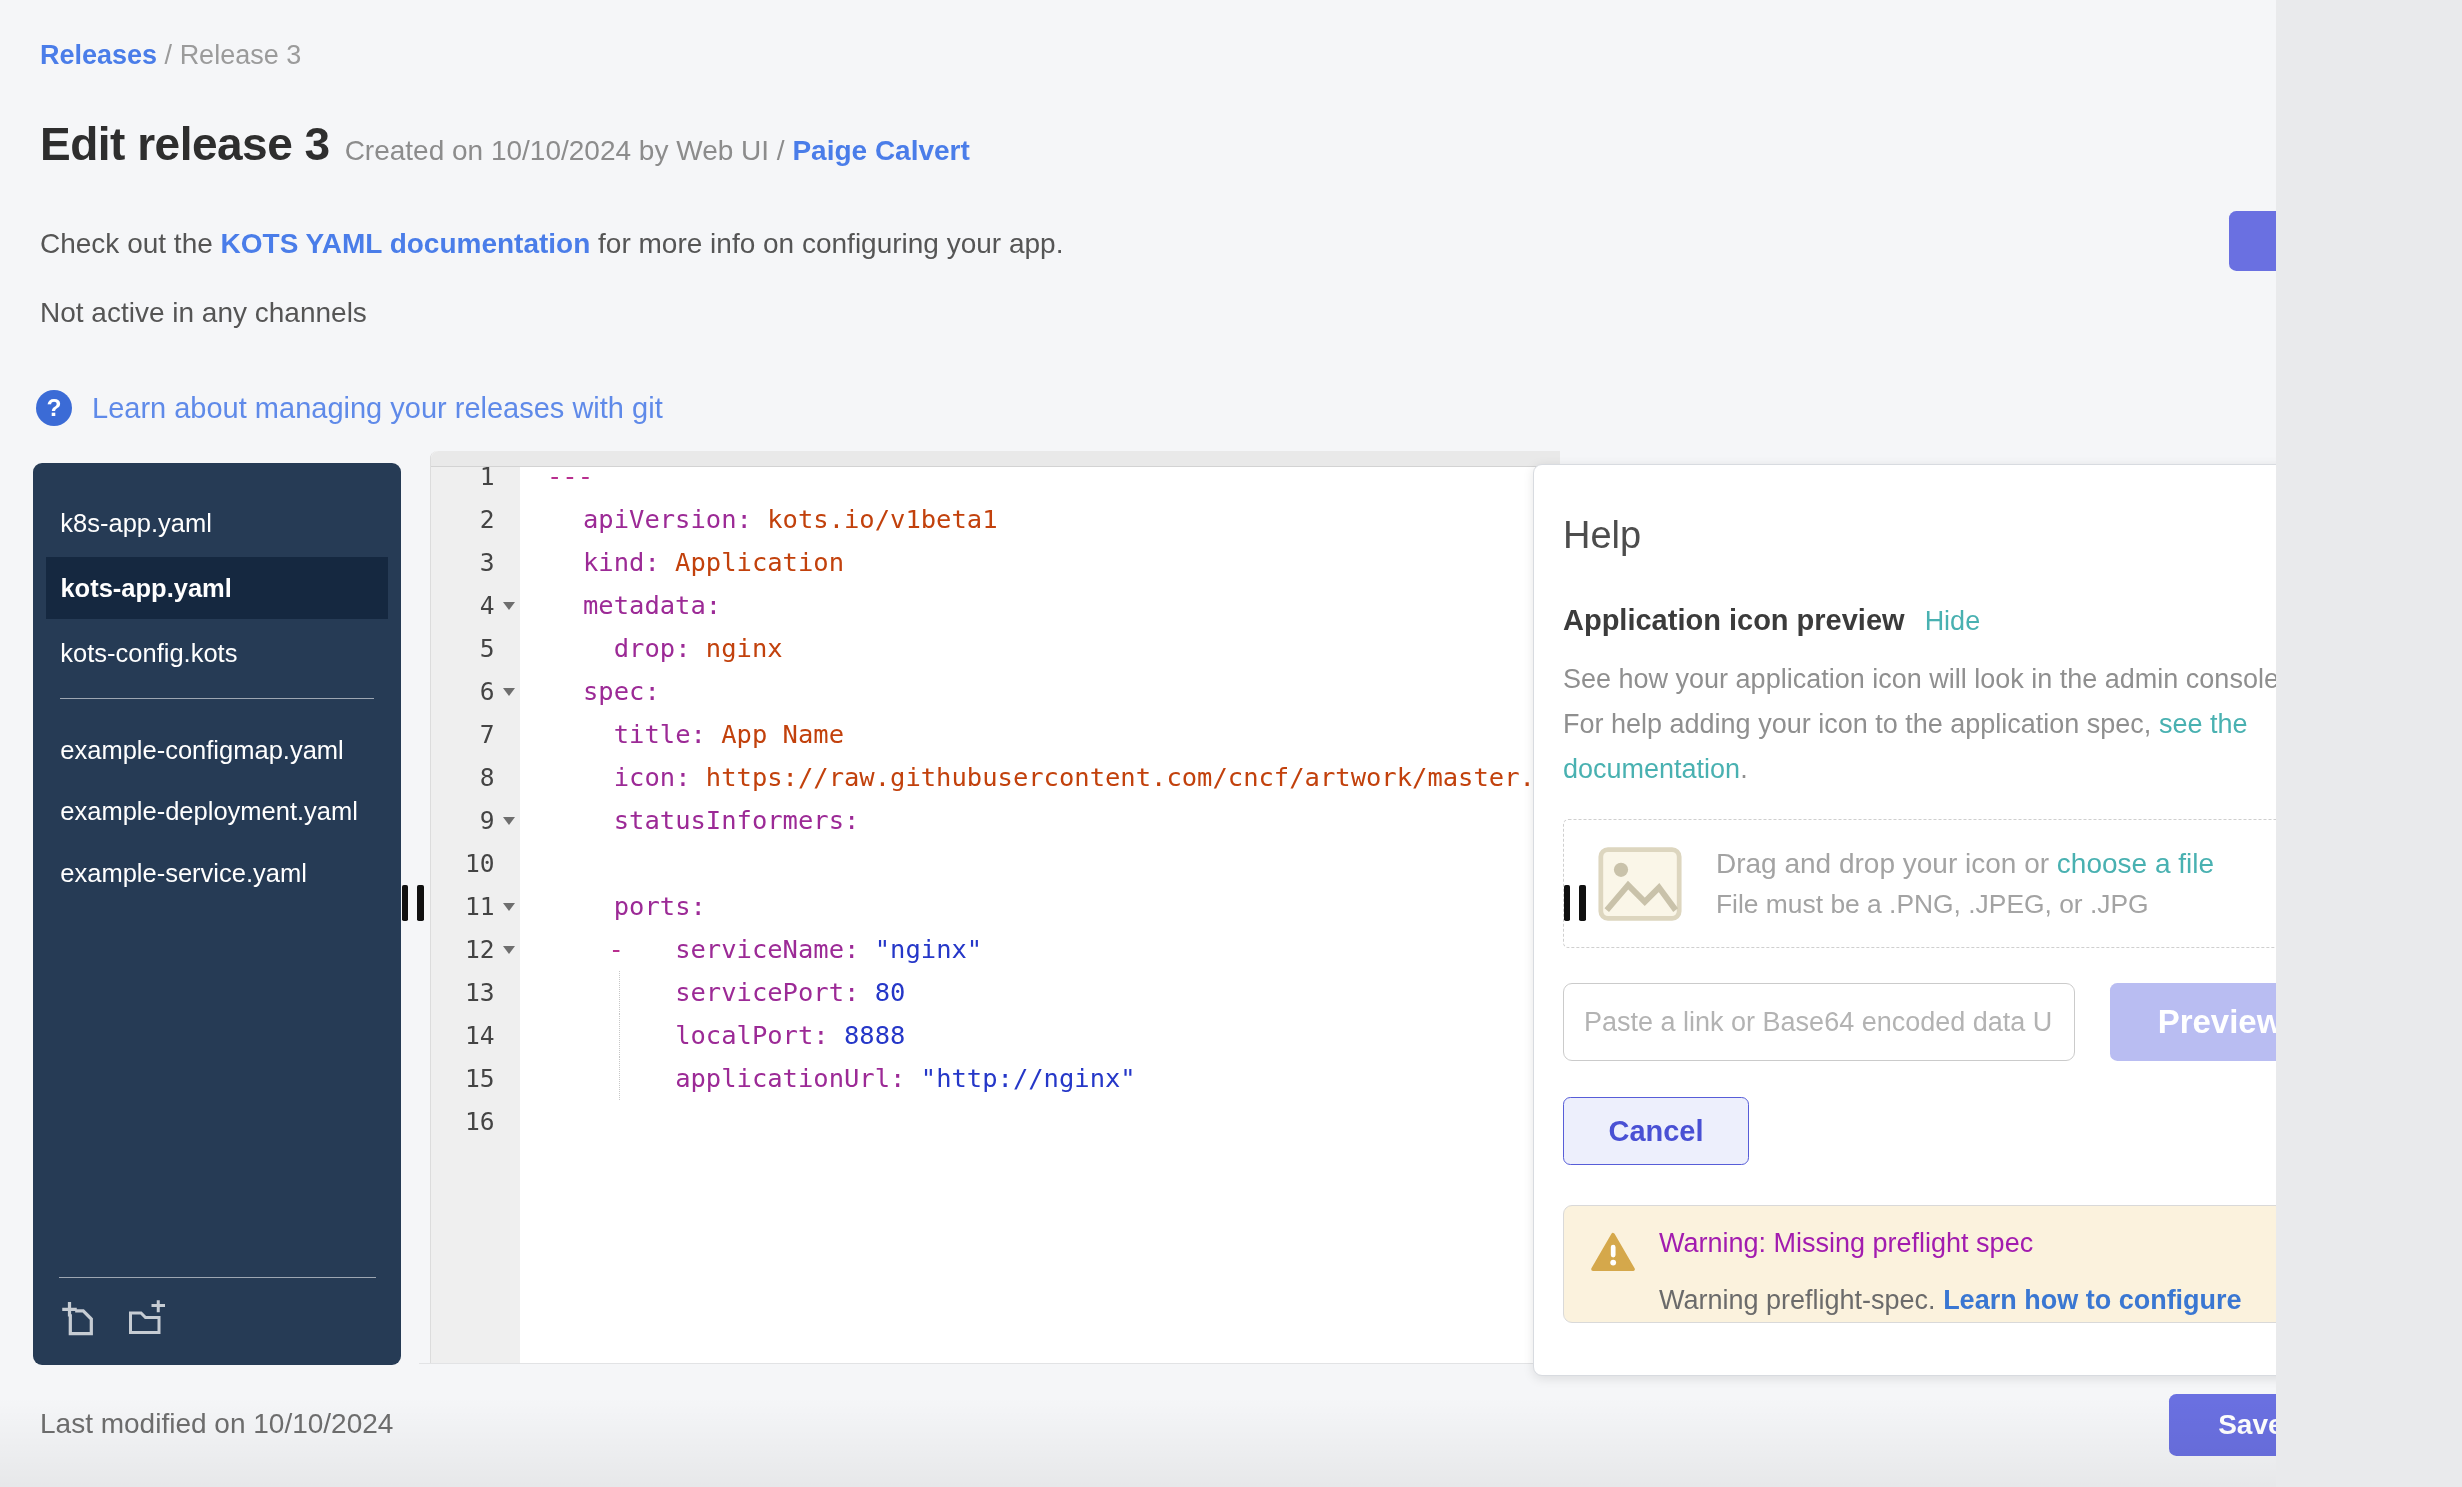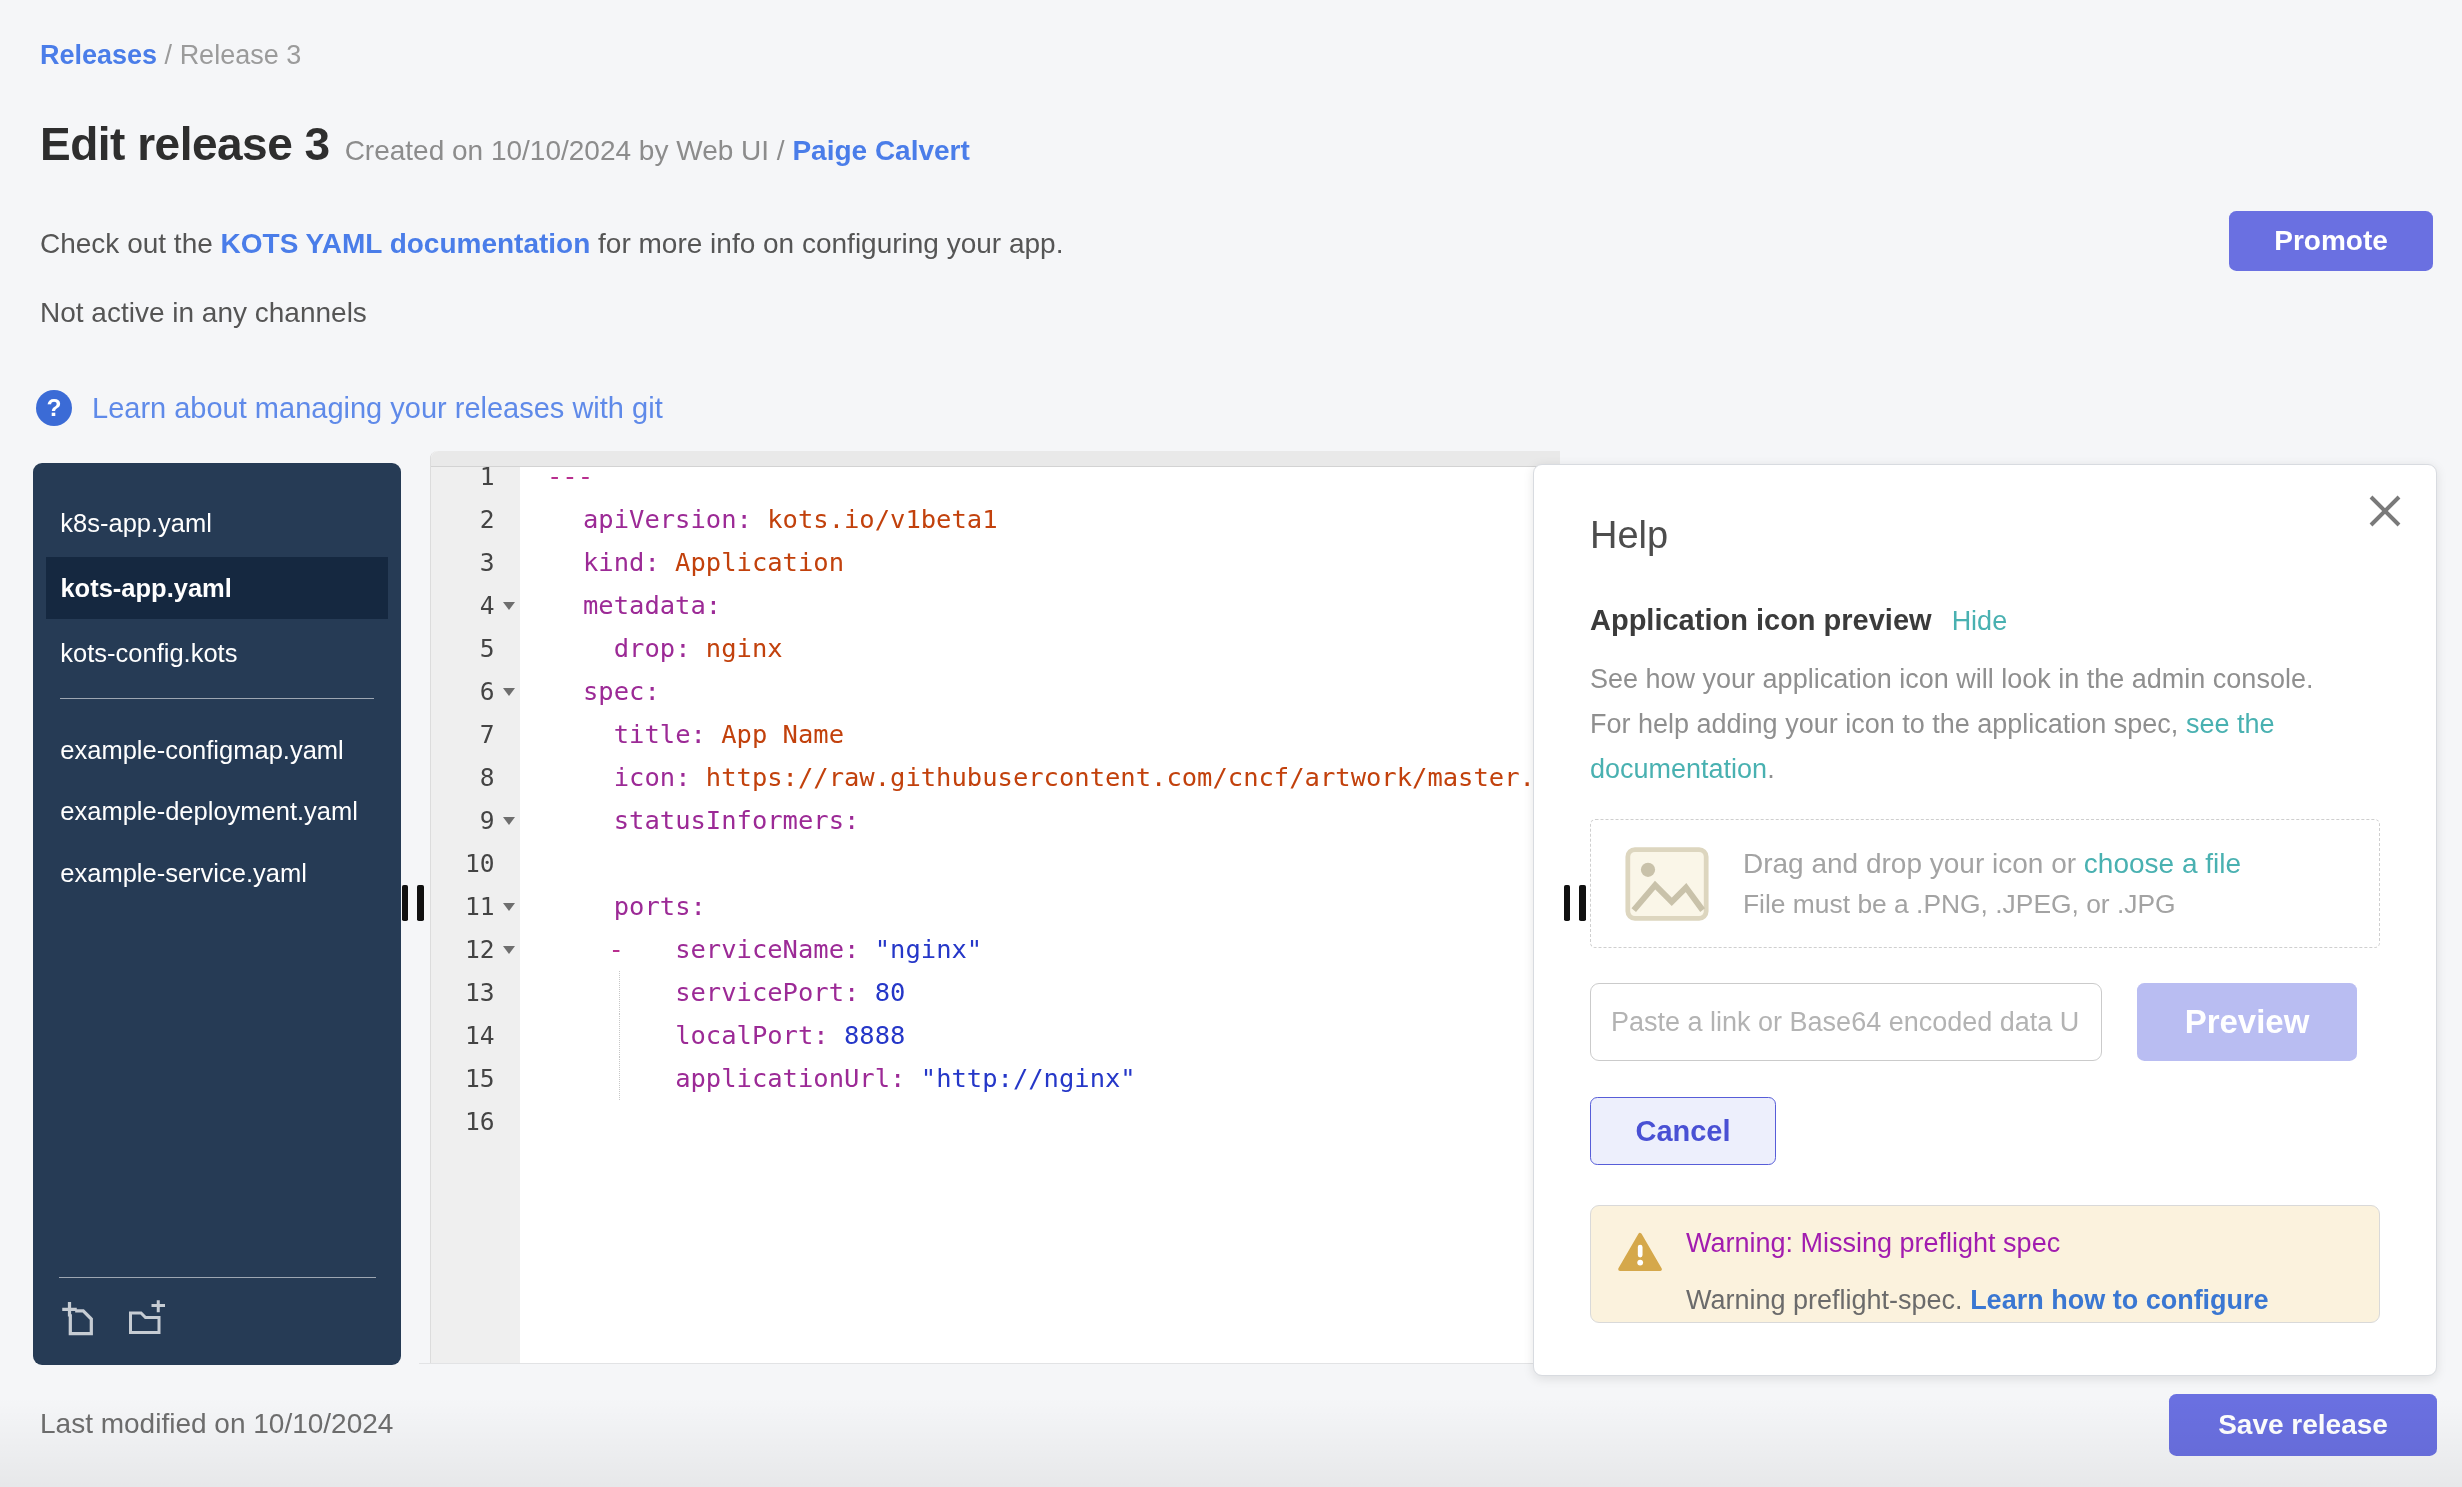--- a/index.html
+++ b/index.html
@@ -1,16 +1,16 @@
 <!DOCTYPE html>
 <html style="--accent: #6a70e1; --accent-disabled: #b9bdf2; --link-blue: #4a7de9; --git-link-blue: #5f8ae9; --question-icon-bg: #3b6bd6; --teal: #49b1b1; --sidebar-navy: #263b55; --sidebar-selected: #152840; --cancel-bg: #edeffc; --cancel-border: #575dd8; --cancel-text: #4950d4; --warning-bg: #fbf2dd; --warning-icon: #d5a84b; --warning-link: #3a77d2; --code-key: #9c2a96; --code-punct: #b82e8e; --code-value: #2537c8;font-size:14.6px"><head>
 <meta charset="utf-8">
 <style>
   html,body{margin:0;padding:0;background:#e9eaec;}
-  .screen{position:relative;width:2462px;height:1488px;background:#f5f6f8;overflow:hidden;
+  .screen{position:relative;width:2276px;height:1488px;background:#f5f6f8;overflow:hidden;
           font-family:"Liberation Sans",sans-serif;color:#323232;}
   .screen::after{content:"";position:absolute;left:0;right:0;bottom:0;height:91px;
           background:linear-gradient(rgba(0,0,0,0),rgba(0,0,0,0.06));pointer-events:none;}
 
   
   .breadcrumb{position:absolute;left:40px;top:40px;font-size:27px;}
   .breadcrumb .bc-link{color:var(--link-blue);font-weight:600;cursor:pointer;}
   .breadcrumb .bc-sep,.breadcrumb .bc-cur{color:#9b9b9b;}
   .title-row{position:absolute;left:40px;top:117px;display:flex;align-items:baseline;gap:15px;}
   .page-title{font-size:46px;font-weight:bold;color:#2e2e2e;letter-spacing:-0.5px;}
@@ -64,21 +64,21 @@
        line-height:43px;white-space:pre;color:#232323;}
   .tok-key{color:var(--code-key);margin-left:36px;}
   .tok-pun{color:var(--code-punct);}
   .tok-str,.tok-num{color:var(--code-value);}
   .tok-pln{color:#c2410c;}
   .guide{position:absolute;left:188px;top:0;height:43px;border-left:1.8px dotted #c6c6c6;}
 
   
   .help-panel{position:absolute;left:1533px;top:464px;width:904px;height:912px;background:#fff;
        border:1.8px solid #d8dbe0;border-radius:9px;box-sizing:border-box;
-       box-shadow:0 2.7px 11px rgba(0,0,0,0.10);padding:49px 56px;z-index:20;}
+       box-shadow:0 2.7px 11px rgba(0,0,0,0.10);padding:49px 29px;z-index:20;}
   .close-x{position:absolute;top:25.5px;right:31px;width:40px;height:40px;cursor:pointer;}
   .close-x svg{width:40px;height:40px;stroke:#7a7a7a;stroke-width:2;}
   .help-title{font-size:38px;font-weight:500;color:#4d4d4d;}
   .section-row{margin-top:47px;display:flex;align-items:baseline;gap:20px;}
   .section-title{font-size:29px;font-weight:bold;color:#3b3b3b;}
   .hide-link{font-size:27px;color:var(--teal);font-weight:500;cursor:pointer;}
   .help-desc{margin-top:20px;width:729px;font-size:27px;line-height:45px;color:#8f8f8f;}
   .help-desc .teal-link{color:var(--teal);cursor:pointer;}
   .dropzone{margin-top:27px;height:127px;border:1.8px dashed #cfcfcf;border-radius:5.5px;
        display:flex;align-items:center;gap:33px;padding:0 33px;cursor:pointer;}

